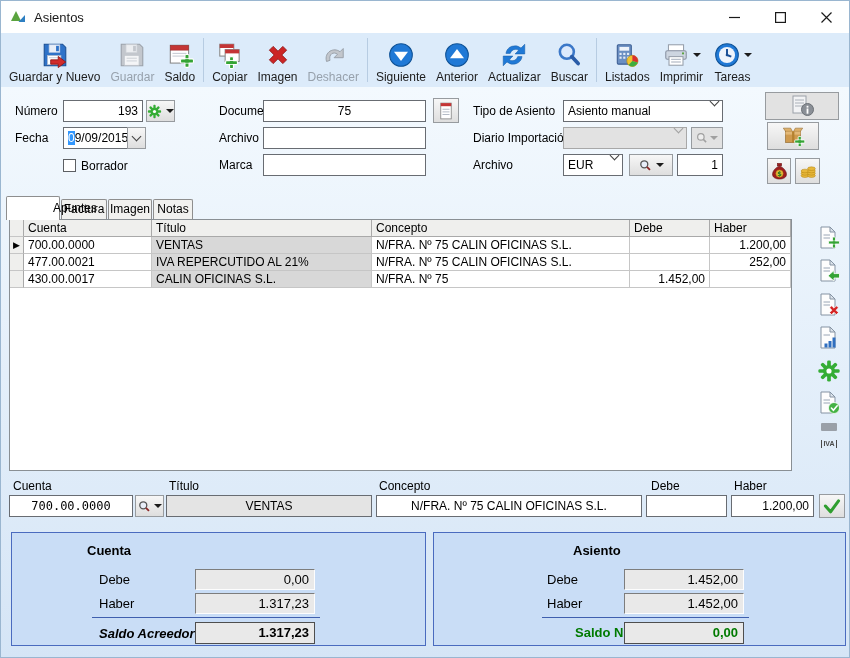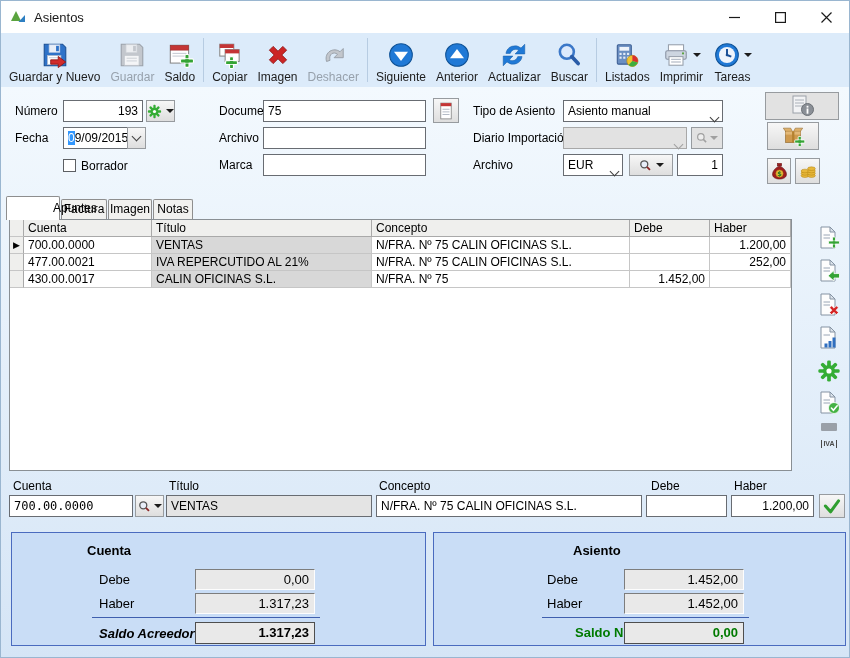--- a/index.html
+++ b/index.html
@@ -20,28 +20,28 @@
   .tb-btn svg.ico { width:28px; height:28px; }
   .cap { font-size:12px; color:#1c1c1c; white-space:nowrap; line-height:14px; }
   .tb-btn.disabled { cursor:default; }
   .tb-btn.disabled .cap { color:#97a1ac; }
   .tb-sep { width:1px; background:#b7cce2; margin:5px 3px; }
   .dd-caret { width:0; height:0; border-left:4px solid transparent; border-right:4px solid transparent; border-top:4px solid #1c1c1c; margin-left:3px; }
 
   
   .client { position:absolute; left:0; top:86px; width:850px; height:572px; background:linear-gradient(#f3f9fe,#d5e5f6); }
   .lbl { position:absolute; font-size:12px; color:#000; white-space:nowrap; }
-  .inp { position:absolute; height:22px; border:1px solid #686c72; background:#fff; font-size:12px; line-height:20px; padding:0 4px; white-space:nowrap; overflow:hidden; }
+  .inp { position:absolute; height:22px; border:1px solid #686c72; background:#fff; font-size:12px; line-height:20px; padding:0 4px; white-space:nowrap; overflow:hidden;text-align:center; }
   .inp.right { text-align:right; }
   .inp.dis { background:#e4e4e4; }
   .btn3d { position:absolute; background:linear-gradient(#f7f7f7,#dedede); border:1px solid #979b9f; display:flex; align-items:center; justify-content:center; cursor:pointer; }
   .btn3d.dis { background:#e2e2e2; cursor:default; }
   .chev { width:7px; height:7px; border-right:1.6px solid #3f3f3f; border-bottom:1.6px solid #3f3f3f; transform:rotate(45deg); margin-top:-3px; }
   .chev.gray { border-color:#a0a0a0; }
-  .combo { position:absolute; height:22px; border:1px solid #686c72; background:#fff; font-size:12px; line-height:20px; padding:0 4px; display:flex; align-items:flex-end; cursor:pointer; }
+  .combo { position:absolute; height:22px; border:1px solid #686c72; background:#fff; font-size:12px; line-height:20px; padding:0 4px; display:flex; align-items:flex-start; cursor:pointer; }
   .combo .chev { margin-left:auto; }
   .combo.dis { background:#e2e2e2; cursor:default; }
   .checkbox { position:absolute; width:13px; height:13px; background:#fff; border:1px solid #5c5f63; cursor:pointer; }
   .sel { background:#3297fd; color:#fff; }
 
   
   .tab { position:absolute; top:112px; height:20px; background:#f1f1ef; border:1px solid #8e8e8e; border-bottom:none; font-size:12px; line-height:19px; text-align:center; cursor:pointer; border-radius:2px 2px 0 0; }
   .tab.active { top:109px; height:24px; background:#fff; line-height:23px; z-index:3; }
 
   

